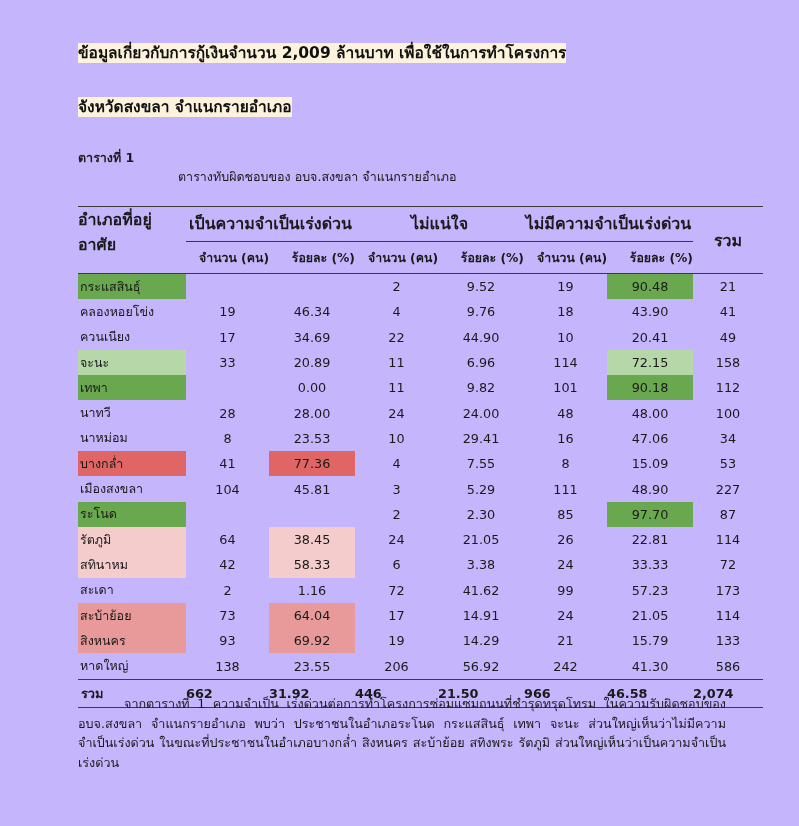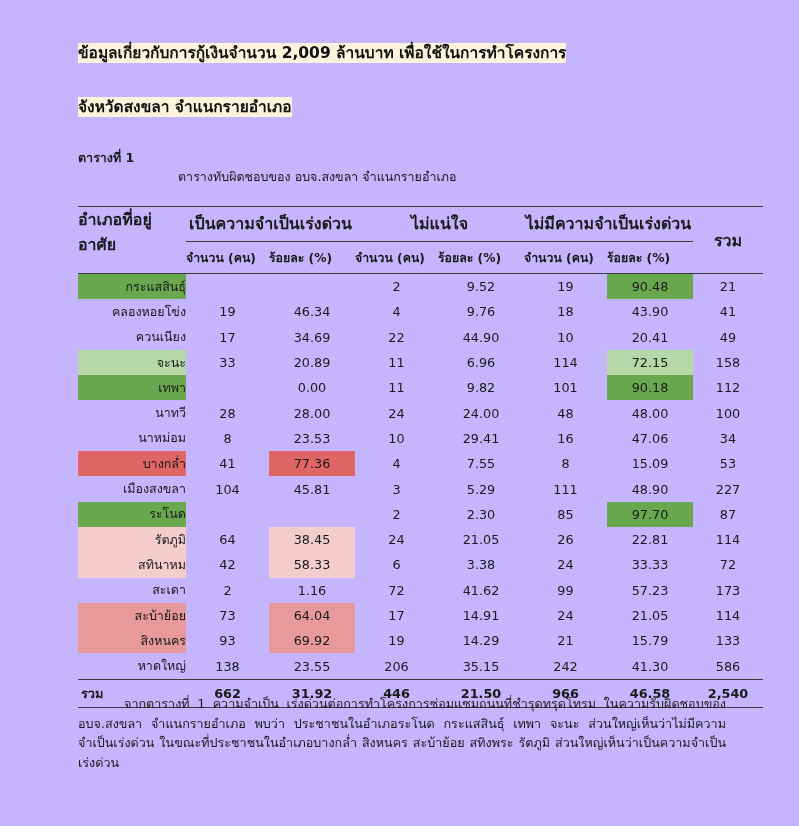--- a/index.html
+++ b/index.html
@@ -99,43 +99,42 @@
     vertical-align: bottom;
     padding-bottom: 16px;
   }
   .hdr-group th.total-head {
     vertical-align: middle;
   }
 
   .hdr-sub th {
     font-size: 12.3px;
     font-weight: bold;
-    text-align: left;
+    text-align: right;
     height: 23px;
     padding-bottom: 2px;
   }
   .rule-head td { border-bottom: 1.6px solid #3a3a3a; height: 0; }
 
   tbody tr.data td {
     height: 25.3px;
     text-align: center;
     font-size: 12.8px;
     color: #1a1a1a;
   }
   tbody tr.data td.name {
-    text-align: right;
+    text-align: left;
     padding-left: 2px;
     font-size: 12.5px;
     font-family: Liberation Mono, monospace;
   }
 
   .rule-sum-top td { border-top: 1.6px solid #3a3a3a; height: 0; }
   tr.sumrow td {
     height: 27px;
-    text-align: center;
     font-weight: bold;
     font-size: 12.8px;
   }
   tr.sumrow td.name { text-align: left; padding-left: 3px; }
   .rule-bottom td { border-top: 1.6px solid #3a3a3a; height: 0; }
 
   
   .g-dark  { background: #6aa84f; color: #ffffff; }
   .g-light { background: #b6d7a8; color: #1a1a1a; }
   .r-dark  { background: #e06666; color: #ffffff; }
@@ -359,39 +358,39 @@
             <td>14.29</td>
             <td>21</td>
             <td>15.79</td>
             <td>133</td>
           </tr>
           <tr class="data">
             <td class="name">หาดใหญ่</td>
             <td>138</td>
             <td>23.55</td>
             <td>206</td>
-            <td>35.15</td>
+            <td>56.92</td>
             <td>242</td>
             <td>41.30</td>
             <td>586</td>
           </tr>
         </tbody>
       <tfoot>
         <tr class="rule-sum-top">
             <td colspan="8"></td>
           </tr>
         <tr class="sumrow">
           <td class="name">รวม</td>
           <td>662</td>
           <td>31.92</td>
           <td>446</td>
           <td>21.50</td>
           <td>966</td>
           <td>46.58</td>
-          <td>2,540</td>
+          <td>2,074</td>
         </tr>
         <tr class="rule-bottom">
             <td colspan="8"></td>
           </tr>
       </tfoot>
     </table>
   </div>
 
   <div class="footer-par"><span class="indent"></span><span>จากตารางที่ 1 ความจำเป็น เร่งด่วนต่อการทำโครงการซ่อมแซมถนนที่ชำรุดทรุดโทรม ในความรับผิดชอบของ อบจ.สงขลา จำแนกรายอำเภอ พบว่า ประชาชนในอำเภอระโนด กระแสสินธุ์ เทพา จะนะ ส่วนใหญ่เห็นว่าไม่มีความจำเป็นเร่งด่วน ในขณะที่ประชาชนในอำเภอบางกล่ำ สิงหนคร สะบ้าย้อย สทิงพระ รัตภูมิ ส่วนใหญ่เห็นว่าเป็นความจำเป็นเร่งด่วน</span></div>
 

